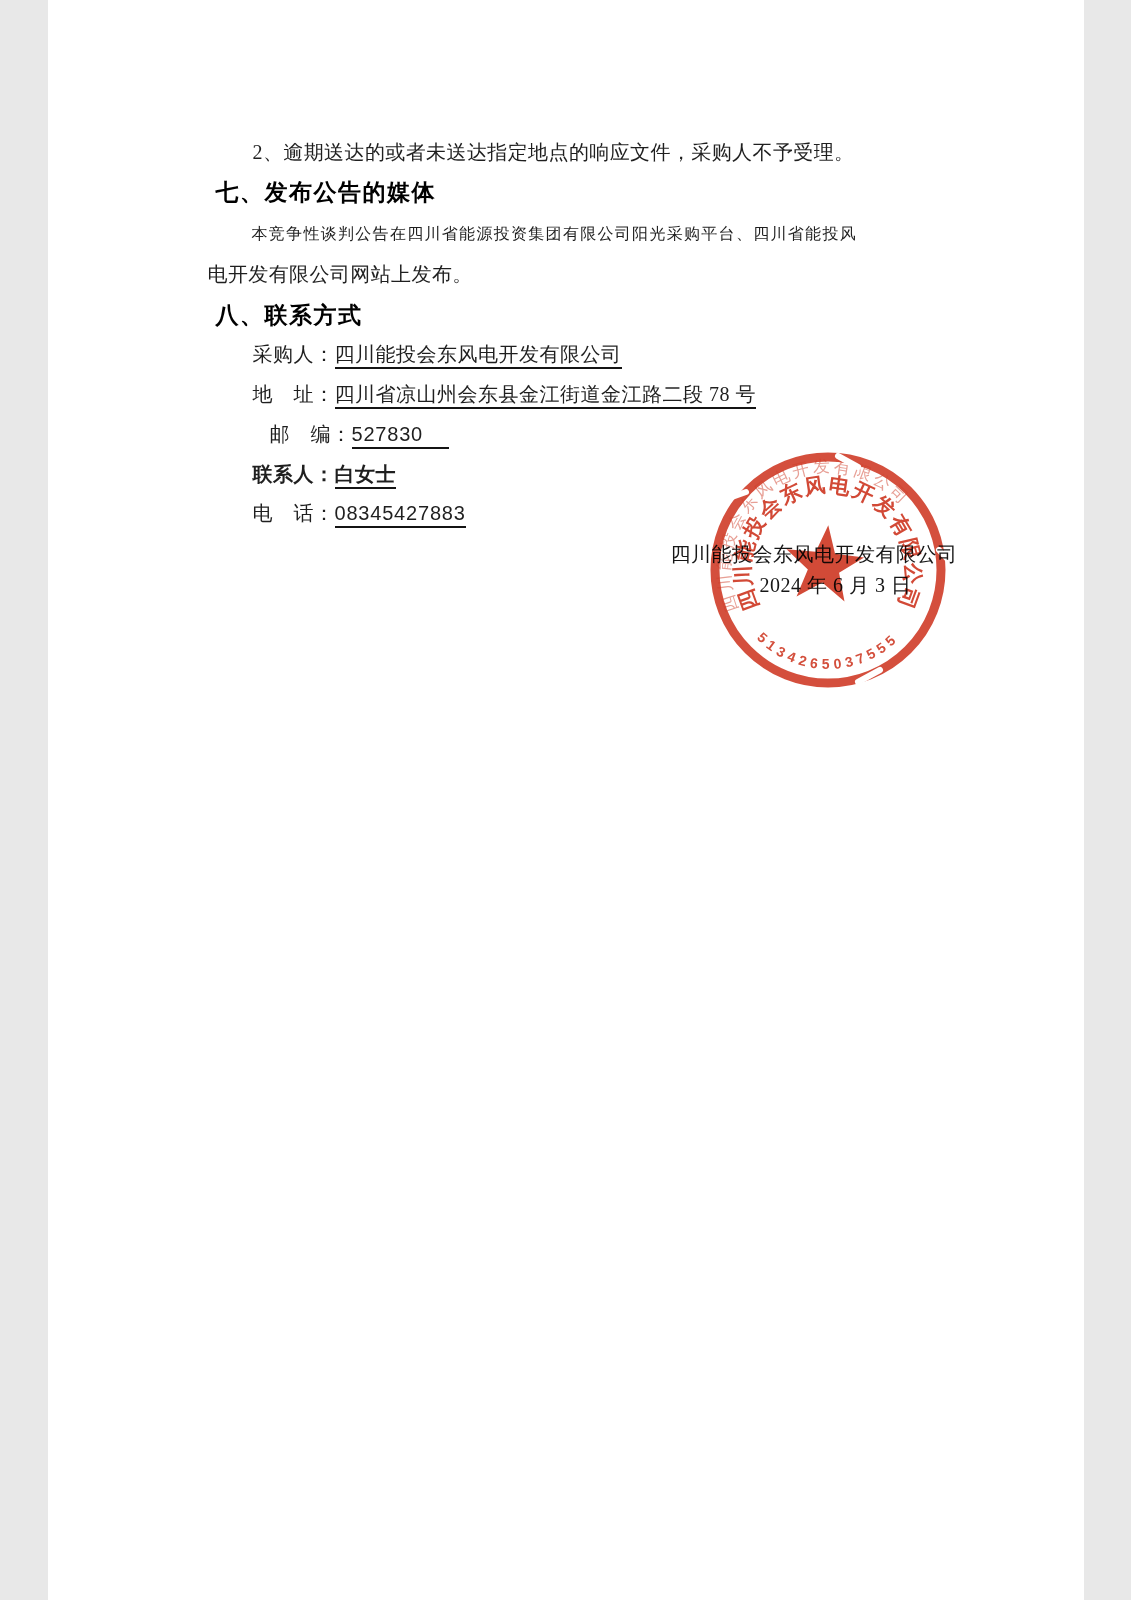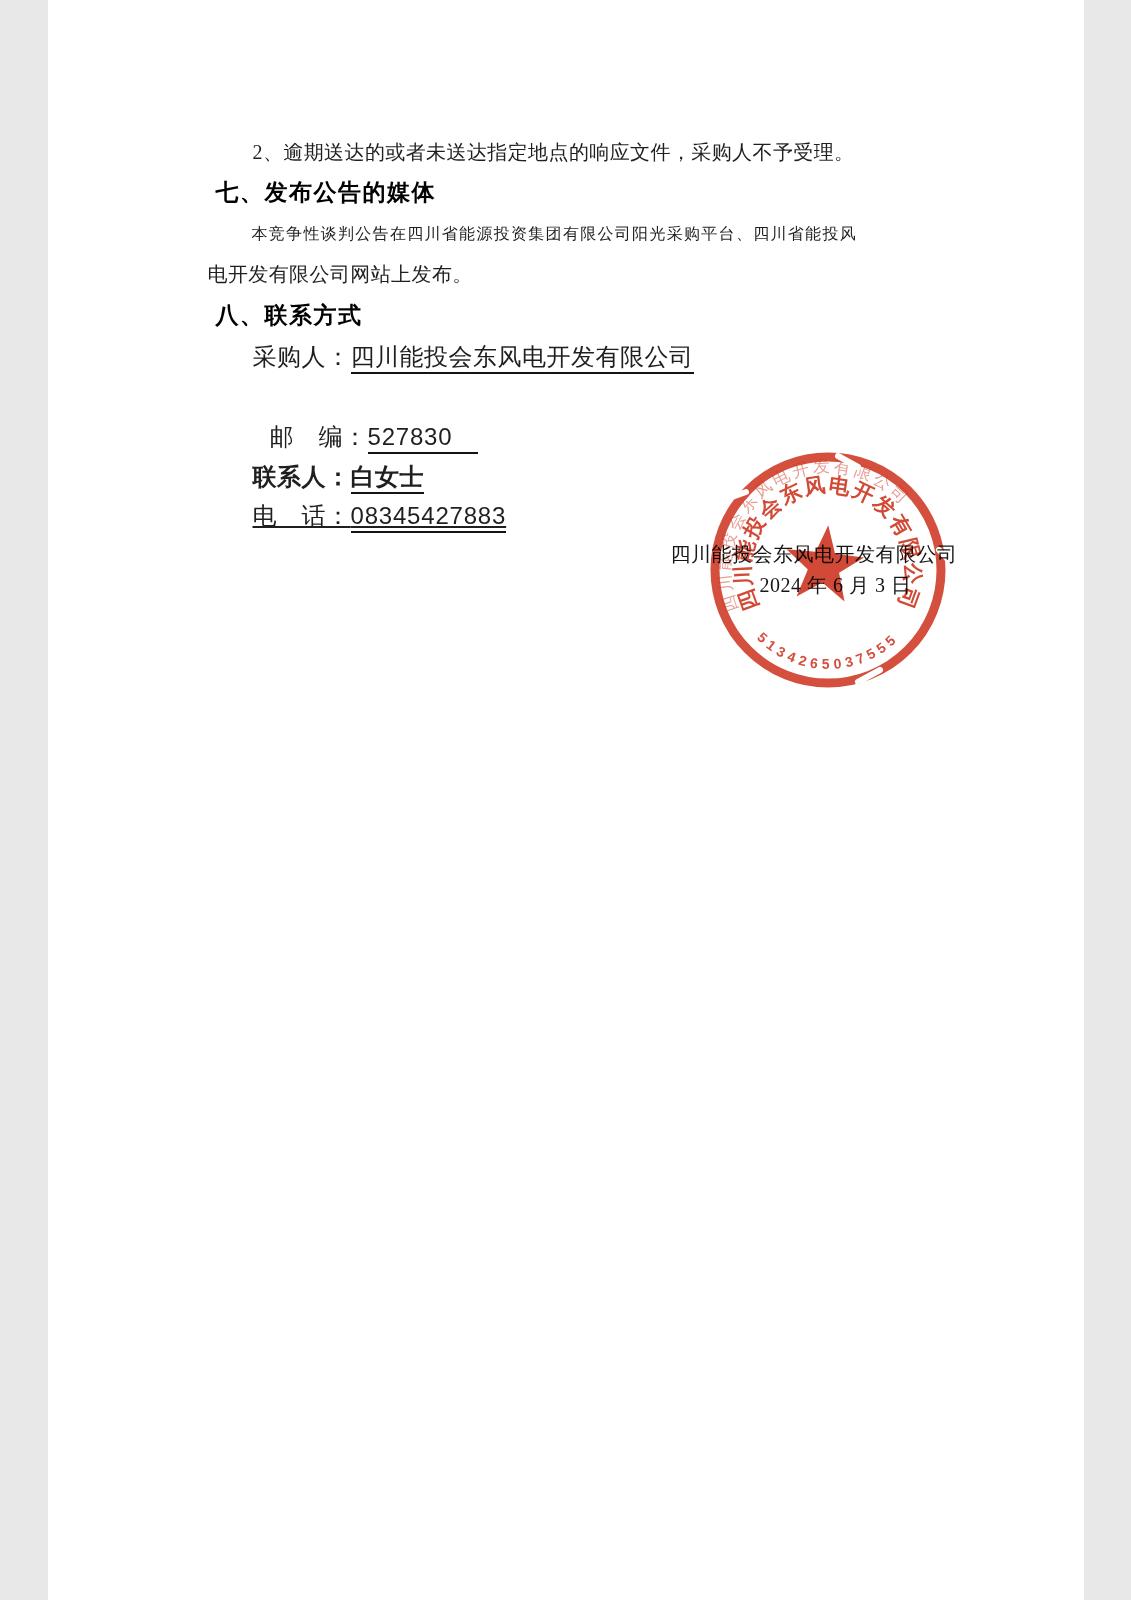--- a/index.html
+++ b/index.html
@@ -12,21 +12,21 @@
     color:#1f1f1f;
     overflow:hidden;
   }
   .abs{position:absolute;white-space:nowrap;}
   .body-text{font-size:20px;letter-spacing:.4px;}
   .para-just{font-size:16px;letter-spacing:1.3px;}
   .heading{
     font-family:"Liberation Sans","DejaVu Sans",sans-serif;
     font-weight:700;font-size:23px;letter-spacing:1.5px;color:#000000;
   }
-  .contact-row{font-size:24px;letter-spacing:.5px;}
+  .contact-row{font-size:20px;letter-spacing:.5px;}
   .contact-row .label{color:#1f1f1f;}
   .u{border-bottom:2px solid #141414;padding-bottom:2px;}
   .num{font-family:"Liberation Sans","DejaVu Sans",sans-serif;letter-spacing:.8px;}
   .pad-tail{padding-right:26px;}
   .sig{font-size:20px;letter-spacing:.5px;color:#161616;z-index:1;}
   .stamp{
     position:absolute;left:640px;top:430px;width:280px;height:280px;
     mix-blend-mode:multiply;z-index:2;
   }
 </style>
@@ -41,30 +41,33 @@
 
   <div class="abs para-just" style="left:204px;top:224px;">本竞争性谈判公告在四川省能源投资集团有限公司阳光采购平台、四川省能投风</div>
   <div class="abs body-text" style="left:160px;top:261px;font-family:Liberation Serif, serif;">电开发有限公司网站上发布。</div>
 
   <div class="abs heading" style="left:168px;top:300px;">八、联系方式</div>
 
   <div class="abs contact-row" style="left:205px;top:341px;">
     <span class="label">采购人：</span><span class="u">四川能投会东风电开发有限公司</span>
   </div>
 
+  <div class="abs contact-row" style="left:205px;top:381px;">
+    <span class="label">地　址：</span><span class="u">四川省凉山州会东县金江街道金江路二段 78 号</span>
+  </div>
 
   <div class="abs contact-row" style="left:222px;top:421px;">
     <span class="label">邮　编：</span><span class="u num pad-tail">527830</span>
   </div>
 
   <div class="abs contact-row" style="left:205px;top:461px;font-weight:bold;">
     <span class="label">联系人：</span><span class="u">白女士</span>
   </div>
 
-  <div class="abs contact-row" style="left:205px;top:500px;text-decoration:underline;">
+  <div class="abs contact-row" style="left:205px;top:500px;">
     <span class="label">电　话：</span><span class="u num">08345427883</span>
   </div>
 
   <div class="abs sig" style="left:623px;top:541px;">四川能投会东风电开发有限公司</div>
   <div class="abs sig" style="left:712px;top:572px;">2024 年 6 月 3 日</div>
 
   <svg class="stamp" viewBox="0 0 280 280">
 
     <circle cx="140" cy="140" r="113" fill="none" stroke="#d0402c" stroke-width="9" opacity=".92"></circle>
 

